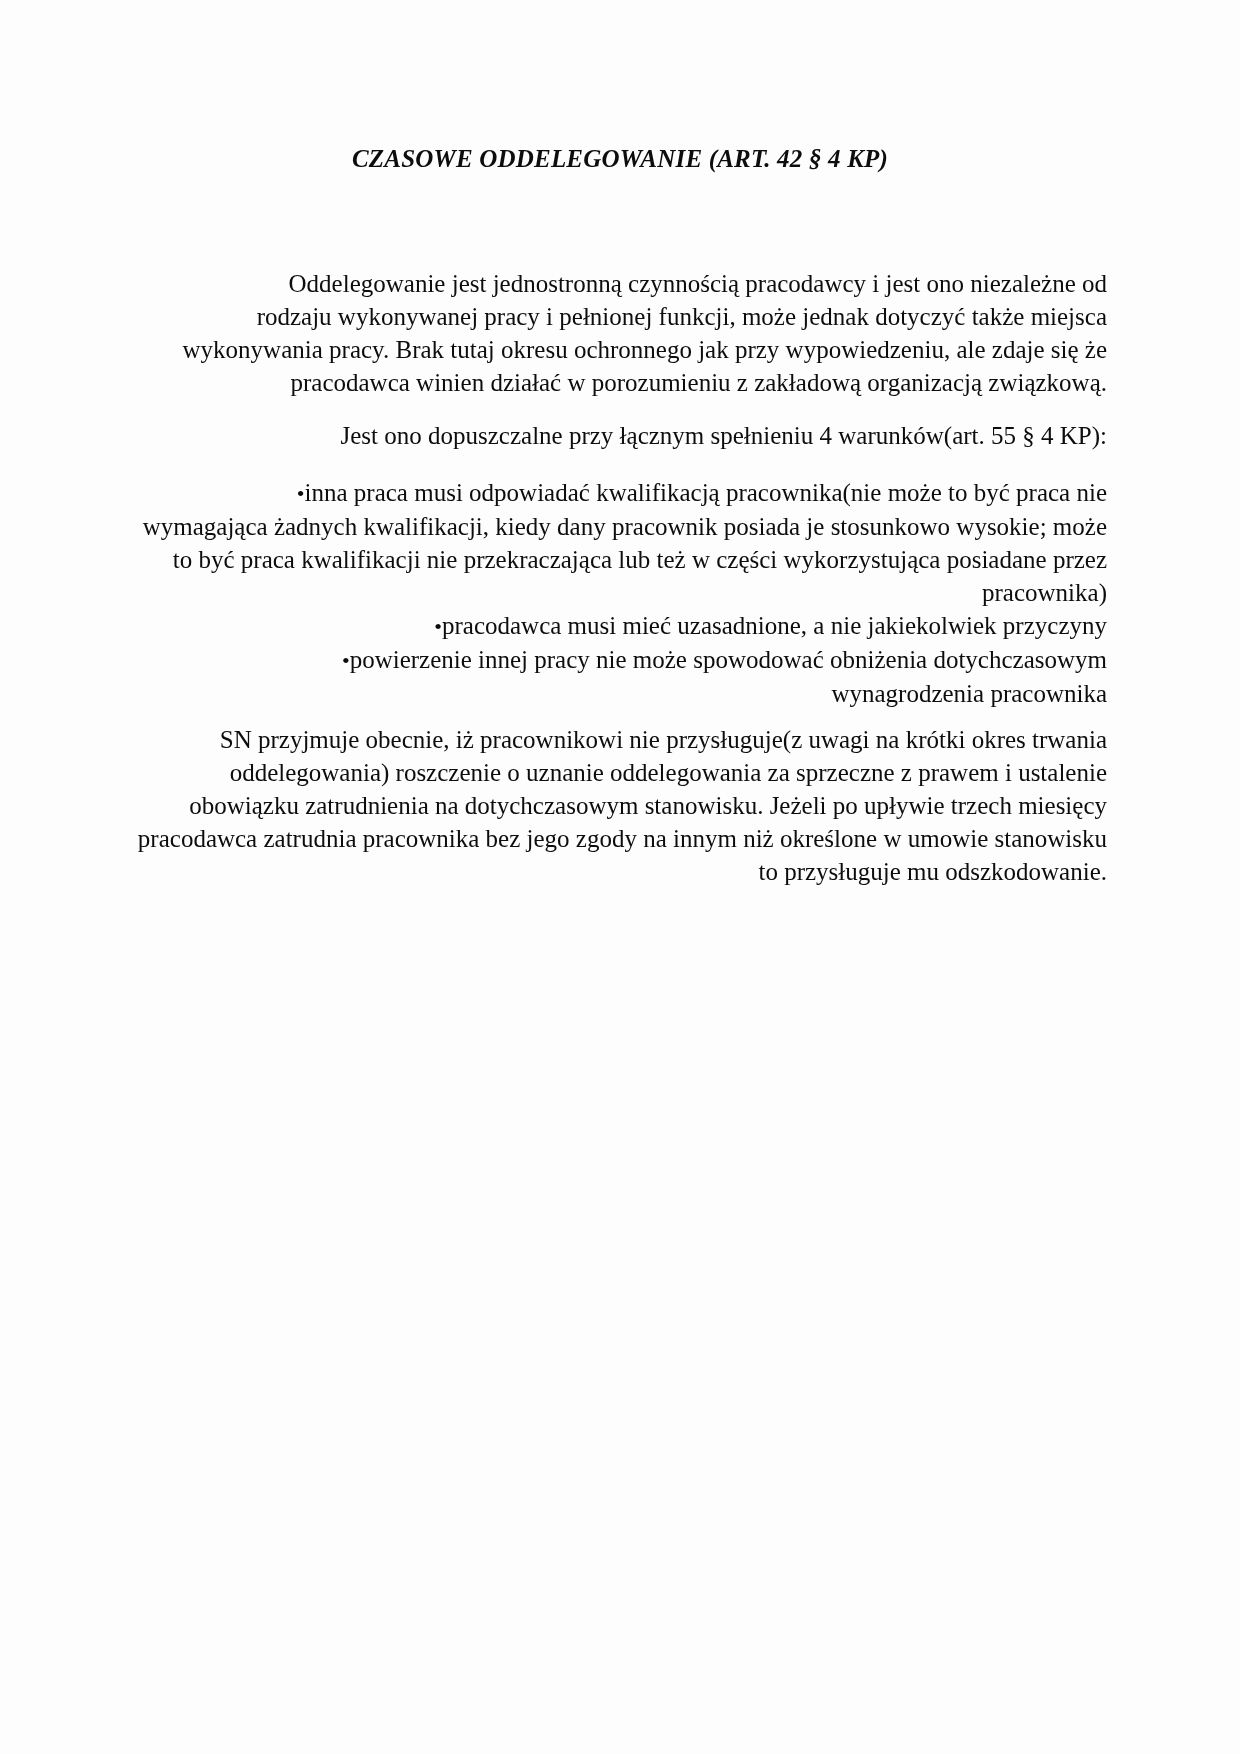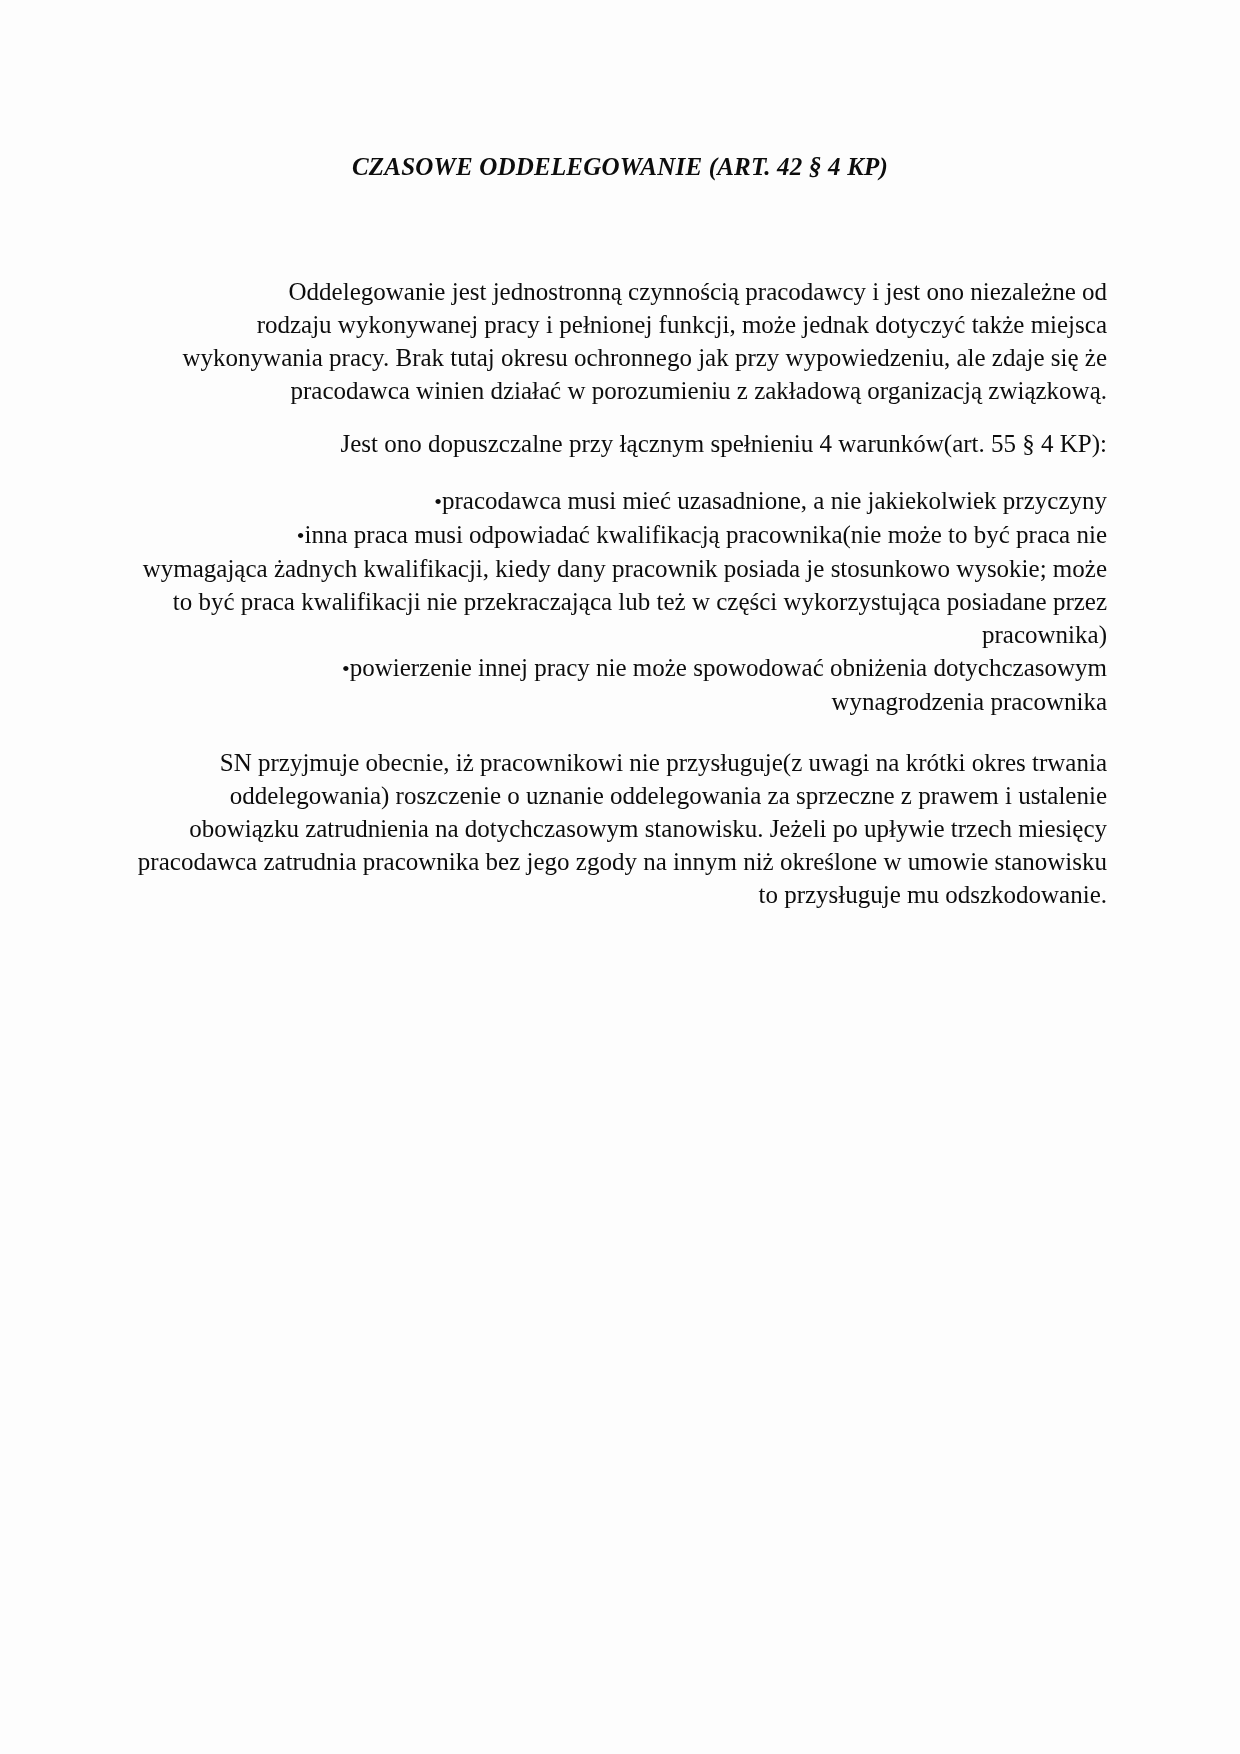--- a/index.html
+++ b/index.html
@@ -6,21 +6,21 @@
   html, body {
     margin: 0;
     padding: 0;
     background: #fdfdfd;
   }
   .page {
     position: relative;
     width: 1240px;
     height: 1738px;
     box-sizing: border-box;
-    padding: 12px 133px;
+    padding: 4px 133px;
     background: #fdfdfd;
     font-family: "Liberation Serif", "DejaVu Serif", serif;
     font-size: 25px;
     line-height: 33px;
     color: #0d0d0d;
     overflow: hidden;
     -webkit-font-smoothing: antialiased;
   }
   .doc-title {
     margin: 0;
@@ -50,39 +50,39 @@
     margin: 0;
   }
   .bullet-glyph {
     display: inline-block;
     width: 84px;
     padding-left: 4px;
     box-sizing: border-box;
     font-size: 22px;
   }
   .para-closing {
-    margin-top: 28px;
+    margin-top: 13px;
   }
 </style>
 </head>
 <body>
 
 <div class="page">
 
   <h1 class="doc-title">CZASOWE ODDELEGOWANIE (ART. 42 § 4 KP)</h1>
 
   <p class="para para-opening">Oddelegowanie jest jednostronną czynnością pracodawcy i jest ono niezależne od rodzaju wykonywanej pracy i pełnionej funkcji, może jednak dotyczyć także miejsca wykonywania pracy. Brak tutaj okresu ochronnego jak przy wypowiedzeniu, ale zdaje się że pracodawca winien działać w porozumieniu z zakładową organizacją związkową.</p>
 
   <p class="para para-lead">Jest ono dopuszczalne przy łącznym spełnieniu 4 warunków(art. 55 § 4 KP):</p>
 
   <div class="bullet-list">
 
+    <div class="para bullet-item"><span class="bullet-glyph">•</span><span>inna praca musi odpowiadać kwalifikacją pracownika(nie może to być praca nie wymagająca żadnych kwalifikacji, kiedy dany pracownik posiada je stosunkowo wysokie; może to być praca kwalifikacji nie przekraczająca lub też w części wykorzystująca posiadane przez pracownika)</span></div>
+
     <div class="para bullet-item"><span class="bullet-glyph">•</span><span>pracodawca musi mieć uzasadnione, a nie jakiekolwiek przyczyny</span></div>
-
-    <div class="para bullet-item"><span class="bullet-glyph">•</span><span>inna praca musi odpowiadać kwalifikacją pracownika(nie może to być praca nie wymagająca żadnych kwalifikacji, kiedy dany pracownik posiada je stosunkowo wysokie; może to być praca kwalifikacji nie przekraczająca lub też w części wykorzystująca posiadane przez pracownika)</span></div>
 
 
     <div class="para bullet-item"><span class="bullet-glyph">•</span><span>powierzenie innej pracy nie może spowodować obniżenia dotychczasowym wynagrodzenia pracownika</span></div>
 
   </div>
 
   <p class="para para-closing">SN przyjmuje obecnie, iż pracownikowi nie przysługuje(z uwagi na krótki okres trwania oddelegowania) roszczenie o uznanie oddelegowania za sprzeczne z prawem i ustalenie obowiązku zatrudnienia na dotychczasowym stanowisku. Jeżeli po upływie trzech miesięcy pracodawca zatrudnia pracownika bez jego zgody na innym niż określone w umowie stanowisku to przysługuje mu odszkodowanie.</p>
 
 </div>
 

